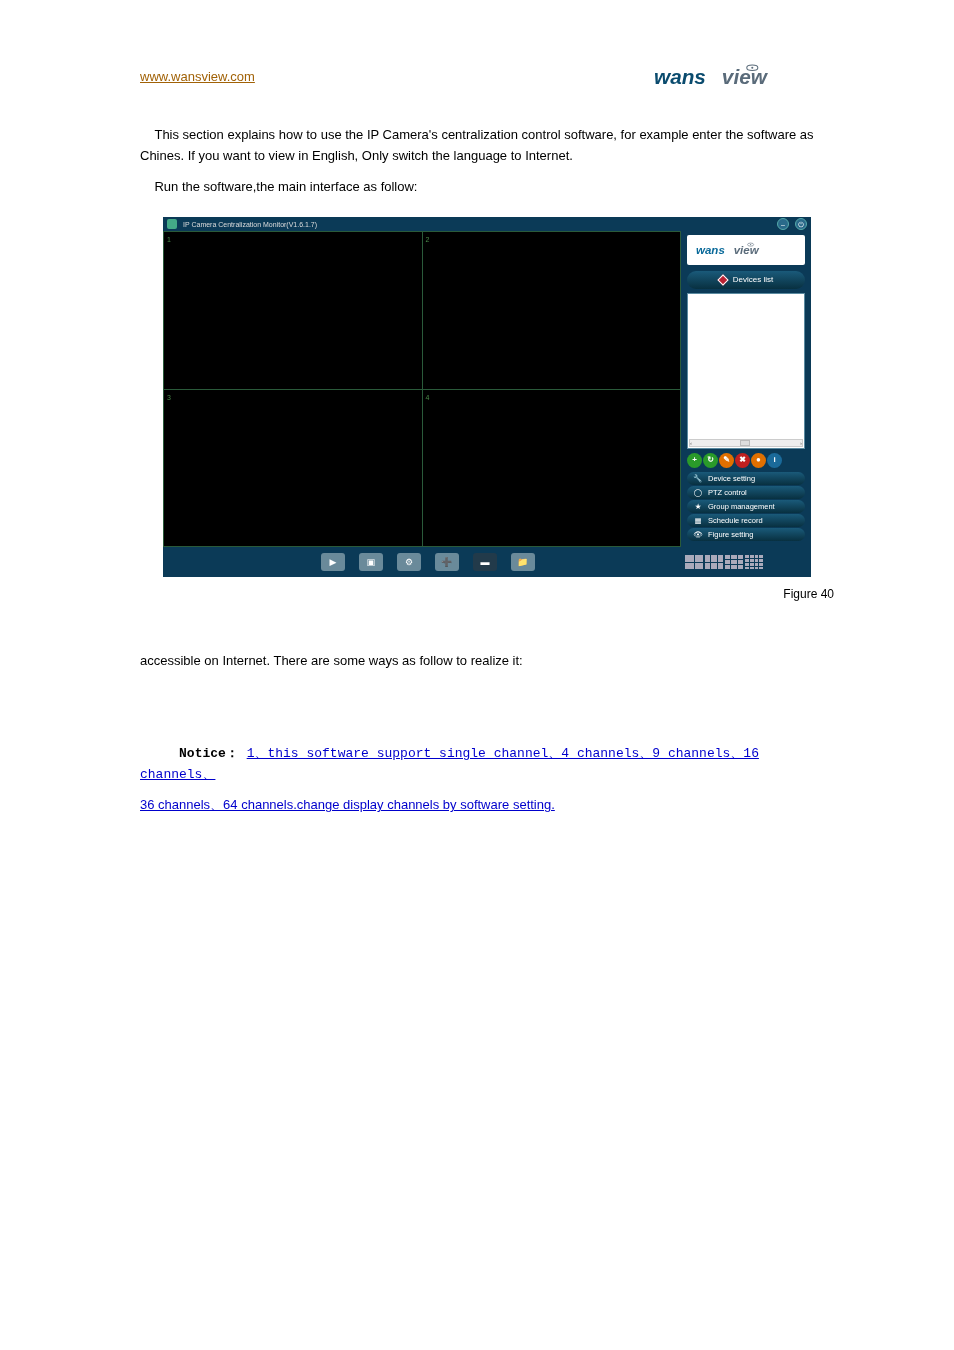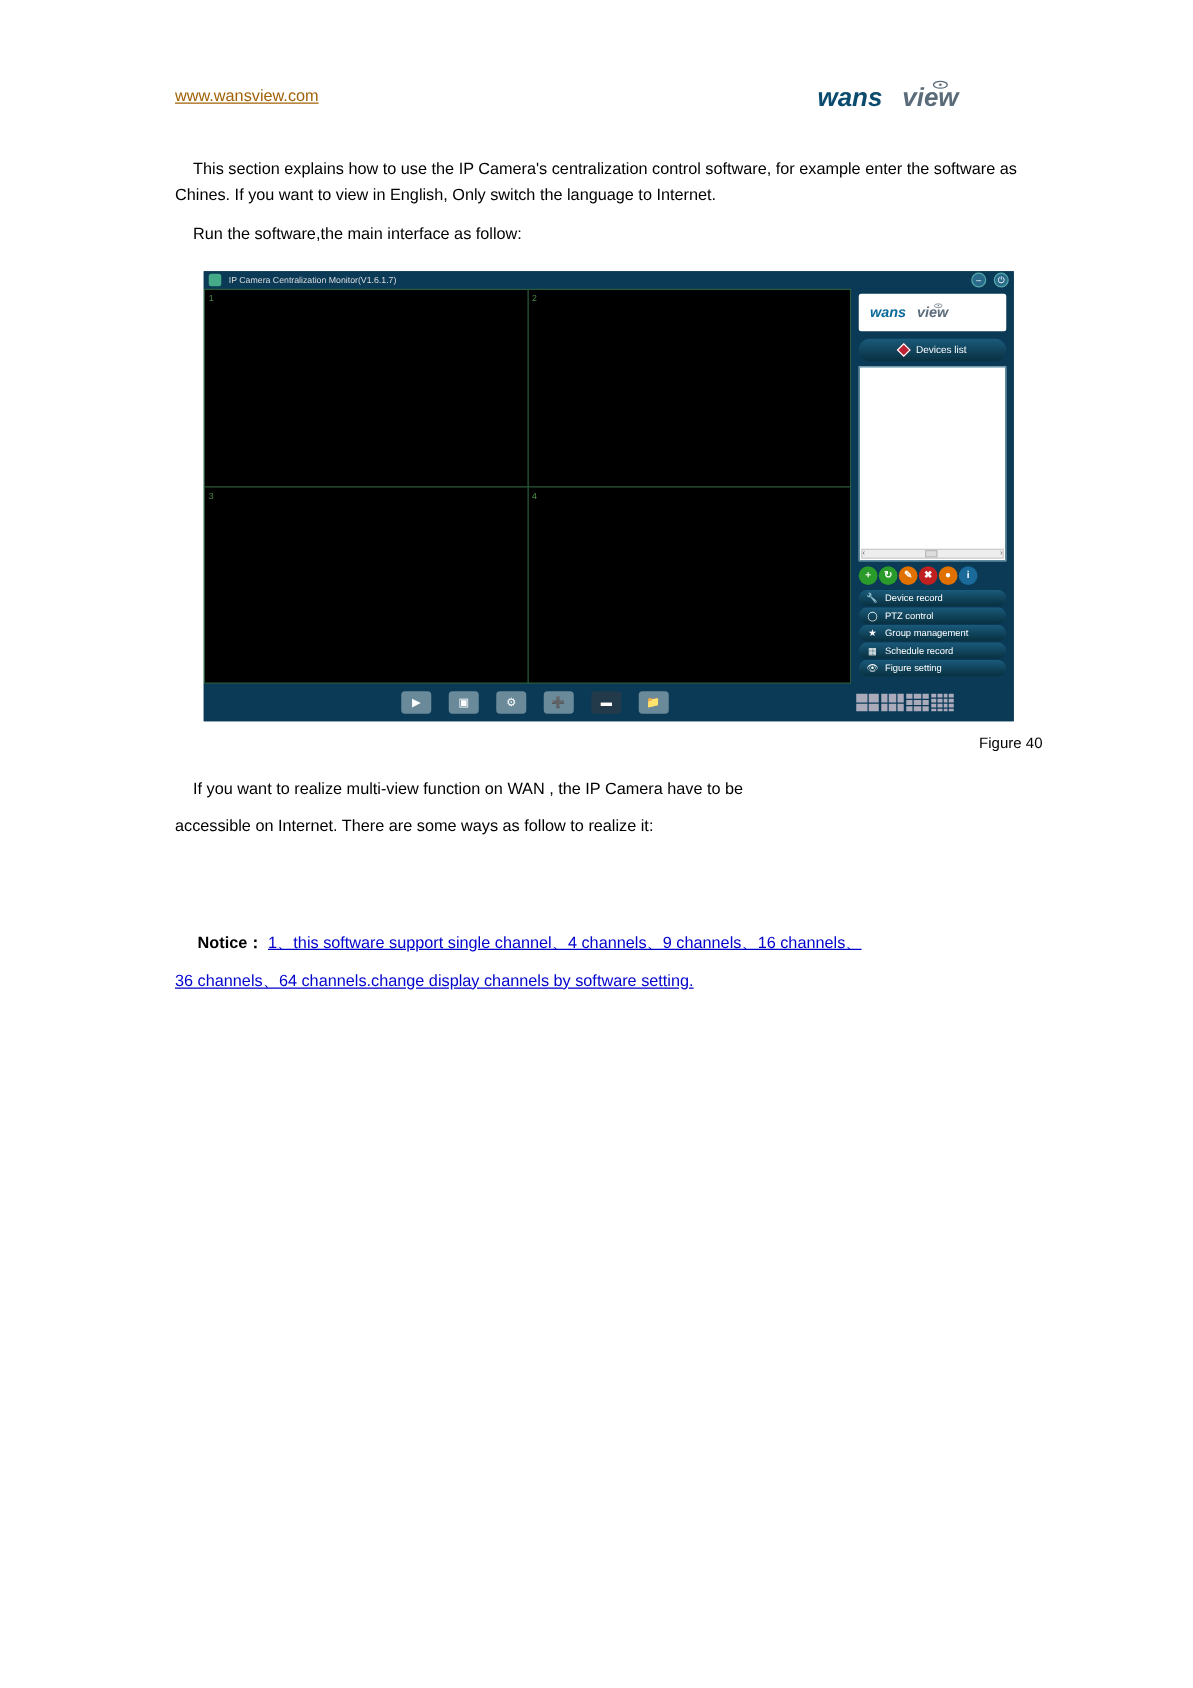--- a/index.html
+++ b/index.html
@@ -163,21 +163,21 @@
   .bb-right {display:flex; gap:2px;}
   .layout-icon {
     width:18px;height:14px;
     display:grid;gap:1px;
     background:#0b3a57;
   }
   .lay-4{grid-template-columns:1fr 1fr;grid-template-rows:1fr 1fr;}
   .lay-6{grid-template-columns:1fr 1fr 1fr;grid-template-rows:1fr 1fr;}
   .lay-9{grid-template-columns:1fr 1fr 1fr;grid-template-rows:1fr 1fr 1fr;}
   .lay-c{background:#aab;}
-  .note-block { margin: 7px 0 6px 0; font-size:13px; }
+  .note-block { margin: 7px 0 6px 0; font-size:13px;font-family:Liberation Mono, monospace; }
   .note-link { color:#0000cc; text-decoration:underline; }
   .big-gap { height: 380px; }
 </style>
 </head>
 <body>
 
 <div class="header-row">
   <a class="header-link">www.wansview.com</a>
   <svg class="header-logo" viewBox="0 0 260 40">
     <text x="0" y="30" font-family="Arial" font-weight="bold" font-style="italic" font-size="30" class="logo-wans">wans</text>
@@ -248,21 +248,21 @@
           <div class="mini-icon mi-g1">+</div>
           <div class="mini-icon mi-g2">↻</div>
           <div class="mini-icon mi-or">✎</div>
           <div class="mini-icon mi-rd">✖</div>
           <div class="mini-icon mi-bl">●</div>
           <div class="mini-icon mi-db">i</div>
         </div>
         <div class="func-list">
           <div class="func-pill">
               <span class="func-ico">🔧</span>
-              <span>Device record</span>
+              <span>Device setting</span>
             </div>
           <div class="func-pill">
               <span class="func-ico">◯</span>
               <span>PTZ control</span>
             </div>
           <div class="func-pill">
               <span class="func-ico">★</span>
               <span>Group management</span>
             </div>
           <div class="func-pill">
@@ -333,21 +333,21 @@
         <div class="layout-icon lay-9" style="grid-template-columns:repeat(6,1fr);grid-template-rows:repeat(6,1fr);"></div>
         <div class="layout-icon lay-9" style="grid-template-columns:repeat(8,1fr);grid-template-rows:repeat(8,1fr);"></div>
       </div>
     </div>
   </div>
 </div>
 
 <p class="figure-caption">Figure 40</p>
 
 <p class="body-text">
-  <span>&nbsp;&nbsp;&nbsp;&nbsp;</span><span>If you want to realize  multi-view  function   on WAN , the IP Camera have to be </span>
+  <span>&nbsp;&nbsp;&nbsp;&nbsp;</span>
 </p>
 <p class="body-text">accessible on Internet. There are some ways as follow to realize it: </p>
 <p class="body-text">
   <span>&nbsp;&nbsp;&nbsp;&nbsp;</span>
 </p>
 <p class="body-text">
   <span>&nbsp;&nbsp;&nbsp;&nbsp;</span>
 </p>
 
 <p class="note-block">

